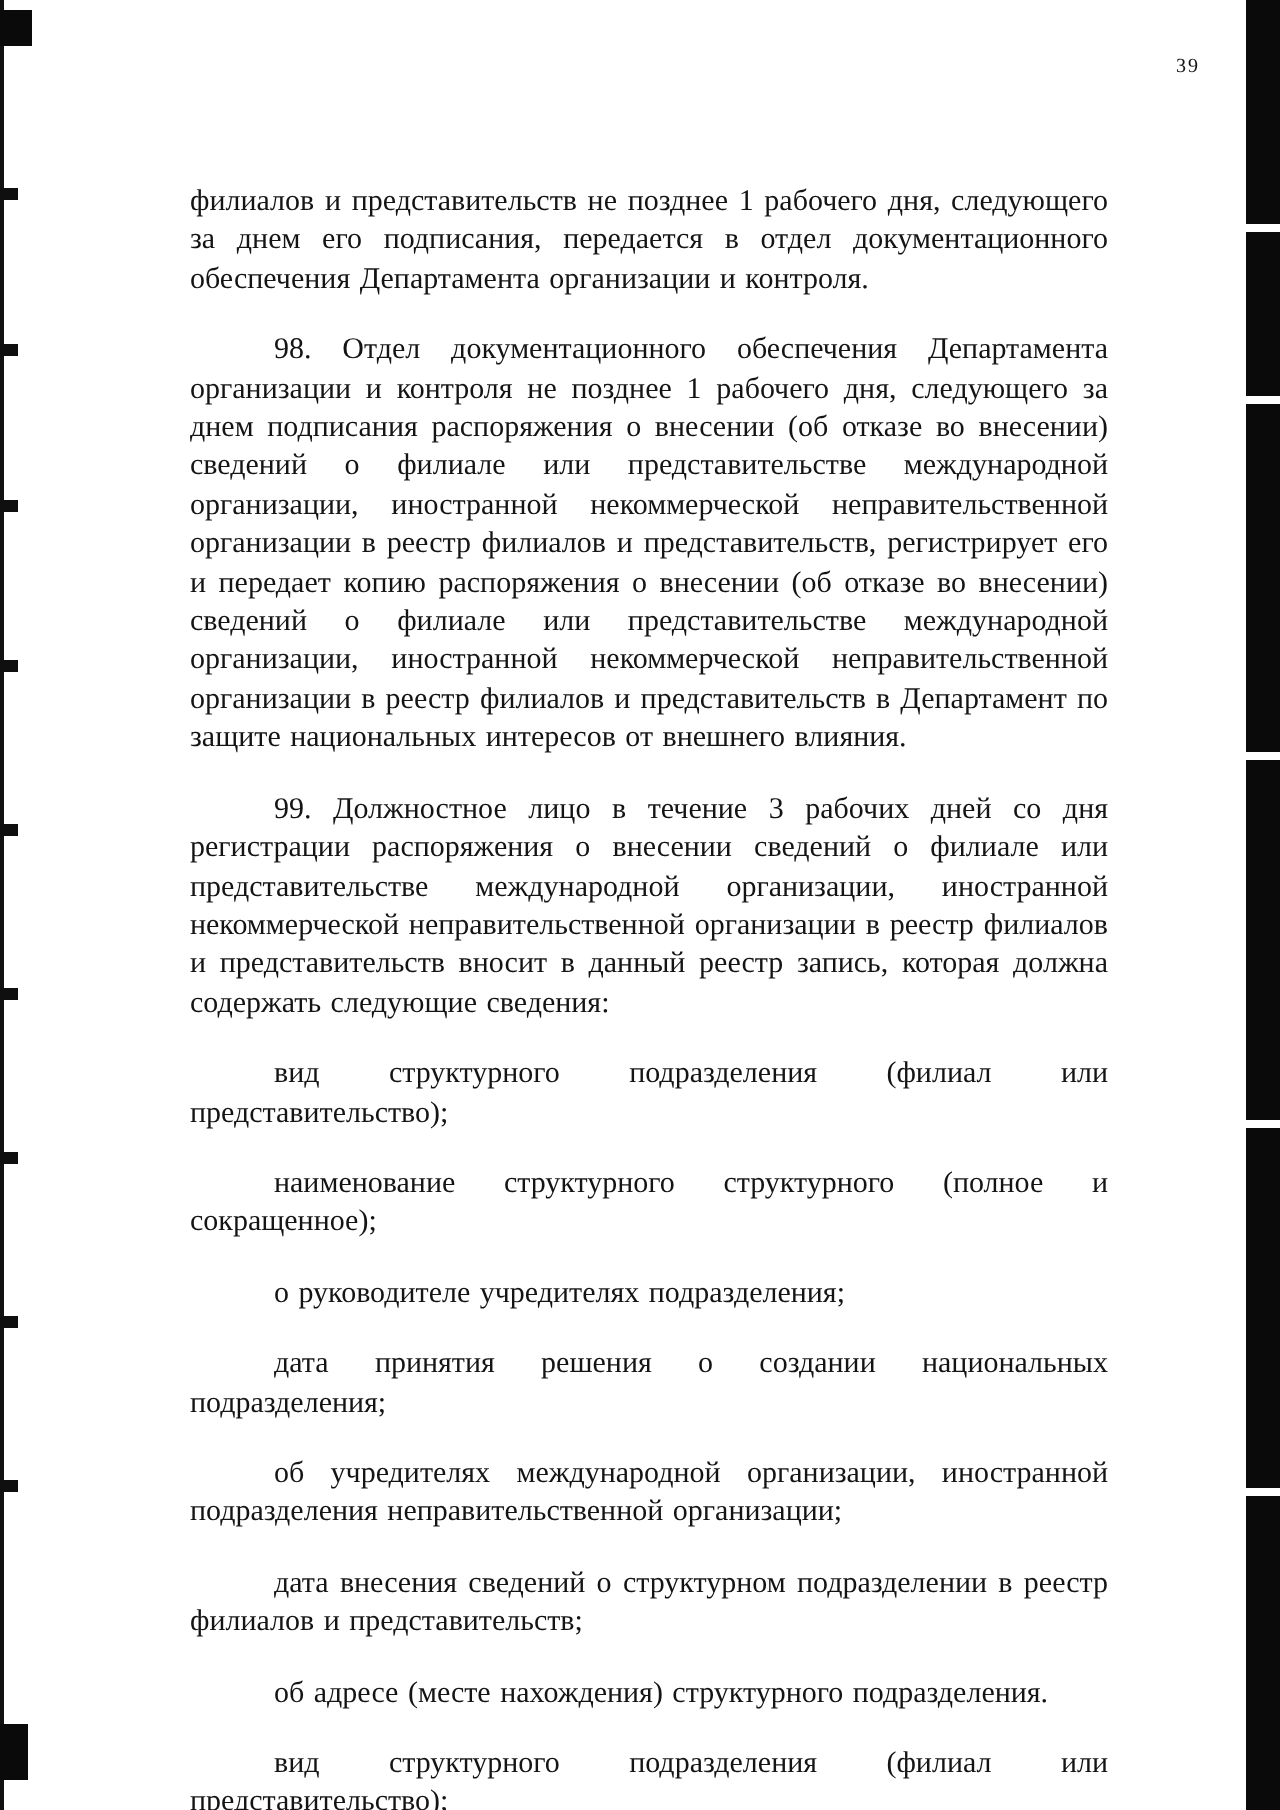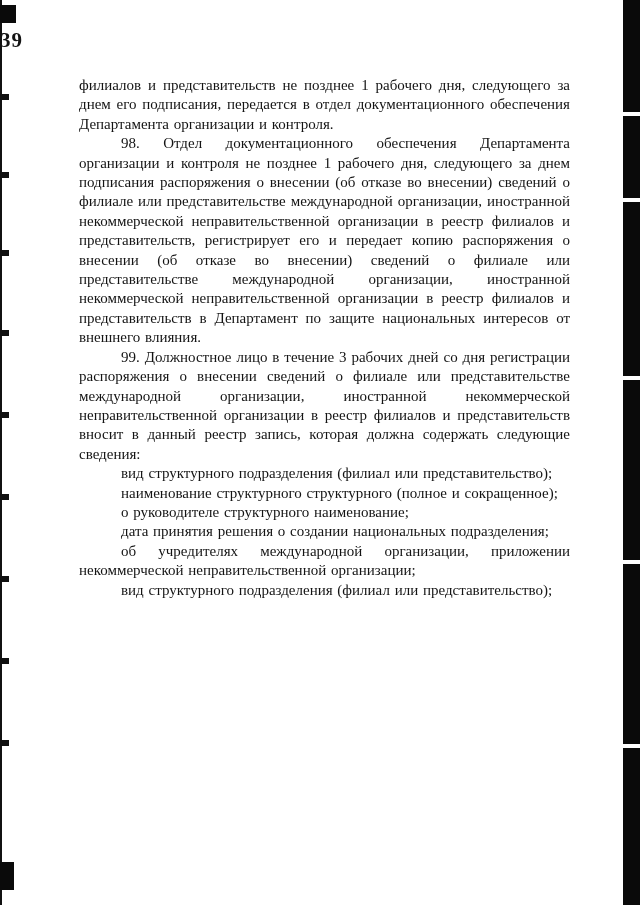--- a/index.html
+++ b/index.html
@@ -40,37 +40,36 @@
     position: absolute;
     left: 0;
     width: 9px; height: 6px;
     background: #0f0f0f;
   }
 
   .page-number {
     position: absolute;
     top: 28px;
     left: 0; right: 40px;
-    text-align: left;
-    font-size: 21px;
+    text-align: right;
+    font-size: 10px;
     letter-spacing: 1px;
-    font-weight: bold;
   }
 
   .content {
     position: absolute;
     top: 76px;
     left: 79px;
     width: 491px;
     font-size: 15px;
     line-height: 19.4px;
     text-align: justify;
   }
   .content p {
-    margin: 0;
+    margin: 16px;
     text-indent: 42px;
     word-spacing: 1px;
   }
   .content p.no-indent { text-indent: 0; }
 </style>
 </head>
 <body>
 
 <div class="page">
 
@@ -97,19 +96,21 @@
   </div>
 
   <div class="page-number">39</div>
 
   <div class="content">
     <p class="no-indent">филиалов и представительств не позднее 1 рабочего дня, следующего за днем его подписания, передается в отдел документационного обеспечения Департамента организации и контроля.</p>
     <p>98. Отдел документационного обеспечения Департамента организации и контроля не позднее 1 рабочего дня, следующего за днем подписания распоряжения о внесении (об отказе во внесении) сведений о филиале или представительстве международной организации, иностранной некоммерческой неправительственной организации в реестр филиалов и представительств, регистрирует его и передает копию распоряжения о внесении (об отказе во внесении) сведений о филиале или представительстве международной организации, иностранной некоммерческой неправительственной организации в реестр филиалов и представительств в Департамент по защите национальных интересов от внешнего влияния.</p>
     <p>99. Должностное лицо в течение 3 рабочих дней со дня регистрации распоряжения о внесении сведений о филиале или представительстве международной организации, иностранной некоммерческой неправительственной организации в реестр филиалов и представительств вносит в данный реестр запись, которая должна содержать следующие сведения:</p>
     <p>вид структурного подразделения (филиал или представительство);</p>
     <p>наименование структурного структурного (полное и сокращенное);</p>
-    <p>о руководителе структурного наименование;</p>
+    <p>о руководителе учредителях подразделения;</p>
     <p>дата принятия решения о создании национальных подразделения;</p>
-    <p>об учредителях международной организации, приложении некоммерческой неправительственной организации;</p>
+    <p>об учредителях международной организации, иностранной подразделения неправительственной организации;</p>
+    <p>дата внесения сведений о структурном подразделении в реестр филиалов и представительств;</p>
+    <p>об адресе (месте нахождения) структурного подразделения.</p>
     <p>вид структурного подразделения (филиал или представительство);</p>
   </div>
 
 </div>
 
 </body></html>

